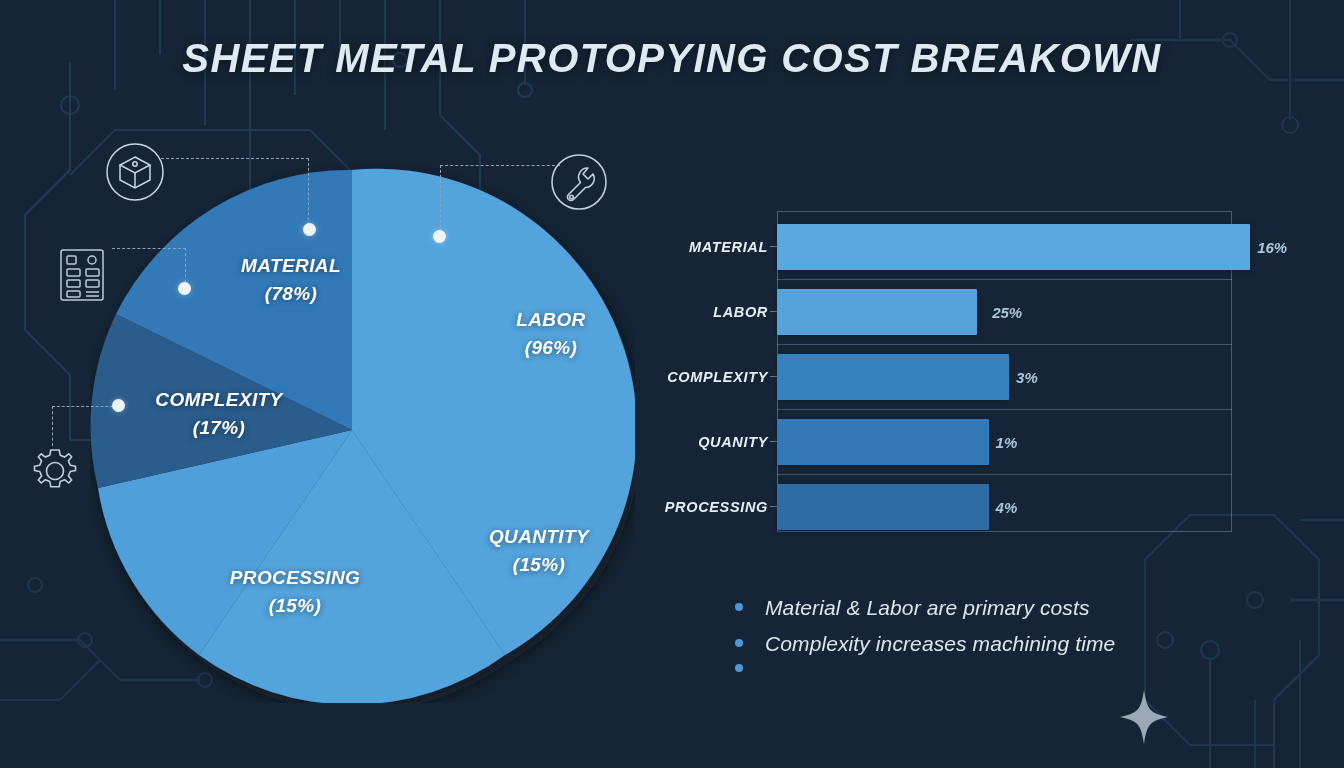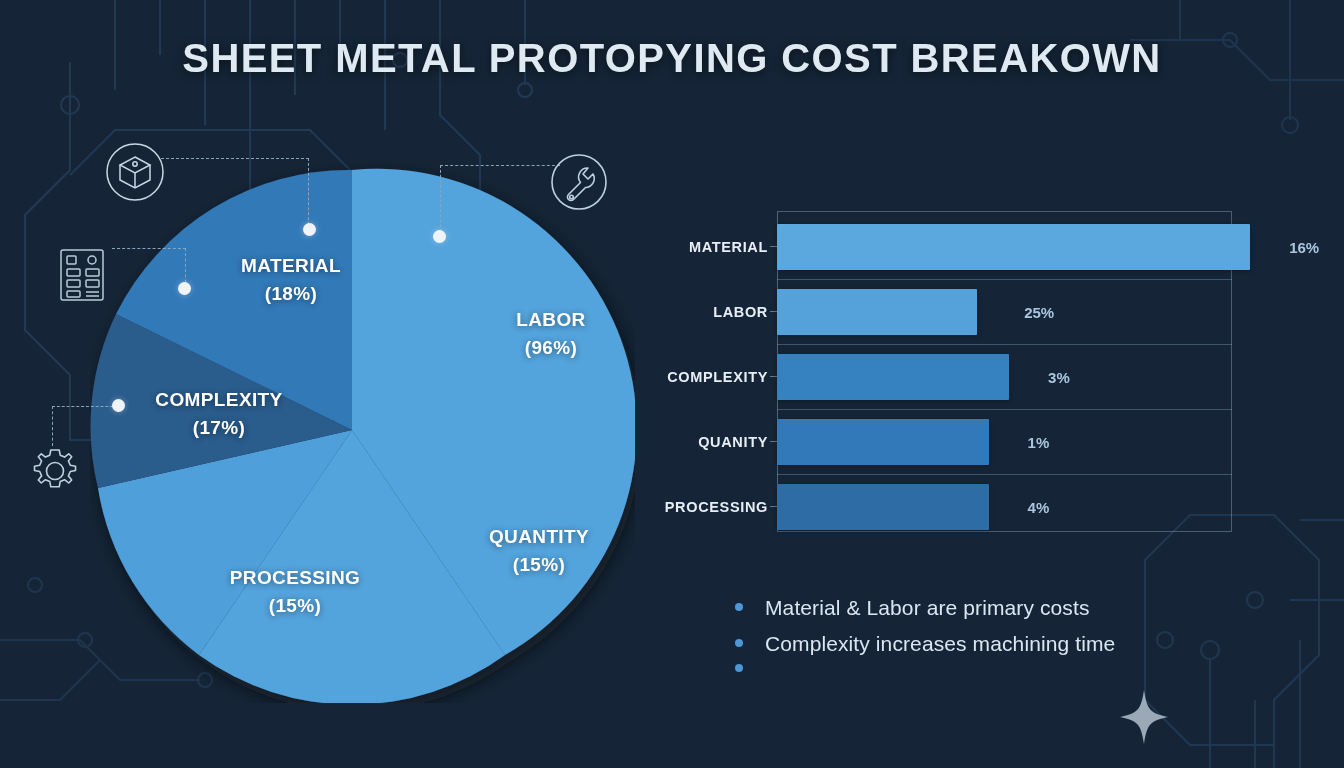--- a/index.html
+++ b/index.html
@@ -9,20 +9,21 @@
     background:#152537;
     overflow:hidden;
     position:relative;
   }
   #stage {
     position:absolute; inset:0;
     width:1196px; height:768px;
     background:
       radial-gradient(ellipse 70% 60% at 50% 45%, #1b3category 0%, transparent 70%),
       linear-gradient(160deg,#16293d 0%,#13223a 45%,#101d31 100%);
+    font-style: italic;
   }
   .bgdeco { position:absolute; inset:0; pointer-events:none; }
 
   
   #title {
     position:absolute; left:0; top:36px; width:1344px;
     text-align:center;
     font-size:40px; font-weight:bold;
     letter-spacing:.035em;
     color:#dfe9f2;
@@ -76,21 +77,21 @@
   .bar-grid { position:absolute; left:141px; right:64px; height:1px; background:rgba(150,180,205,.34); }
   .bar-fill {
     position:absolute; left:0; top:9px; height:46px;
     border-radius:1px;
     box-shadow:0 1px 5px rgba(0,0,0,.3);
   }
   .bar-val {
     position:absolute; top:0; height:64px;
     display:flex; align-items:center;
     color:#a9c6de; font-size:15px; font-weight:bold;
-    white-space:nowrap; padding-left:7px;margin-left:32px;
+    white-space:nowrap; padding-left:7px;
   }
 
   
   #bullets { position:absolute; left:735px; top:596px; width:600px; }
   .bullet { display:flex; align-items:baseline; margin-bottom:12px; }
   .bullet-dot {
     width:8px; height:8px; border-radius:50%;
     background:#4d98d4; flex:0 0 auto; margin-right:22px;
     transform:translateY(-4px);
   }
@@ -155,21 +156,21 @@
         <path fill="#4fa0da" d="M262 272 L109 497 A260 260 0 0 1 8 330 Z"></path>
 
         <path fill="#2c5b8c" d="M262 272 L8 330 A260 260 0 0 1 26 156 Z"></path>
 
         <path fill="#3179b8" d="M262 272 L26 156 A260 260 0 0 1 262 12 Z"></path>
       </g>
     </svg>
 
     <div class="slice-label" style="left:116px;top:94px;width:170px;">
       <span>MATERIAL</span>
-      <span class="pct">(18%)</span>
+      <span class="pct">(78%)</span>
     </div>
     <div class="slice-label" style="left:388px;top:148px;width:146px;">
       <span>LABOR</span>
       <span class="pct">(96%)</span>
     </div>
     <div class="slice-label" style="left:364px;top:365px;width:170px;">
       <span>QUANTITY</span>
       <span class="pct">(15%)</span>
     </div>
     <div class="slice-label" style="left:108px;top:406px;width:194px;">

